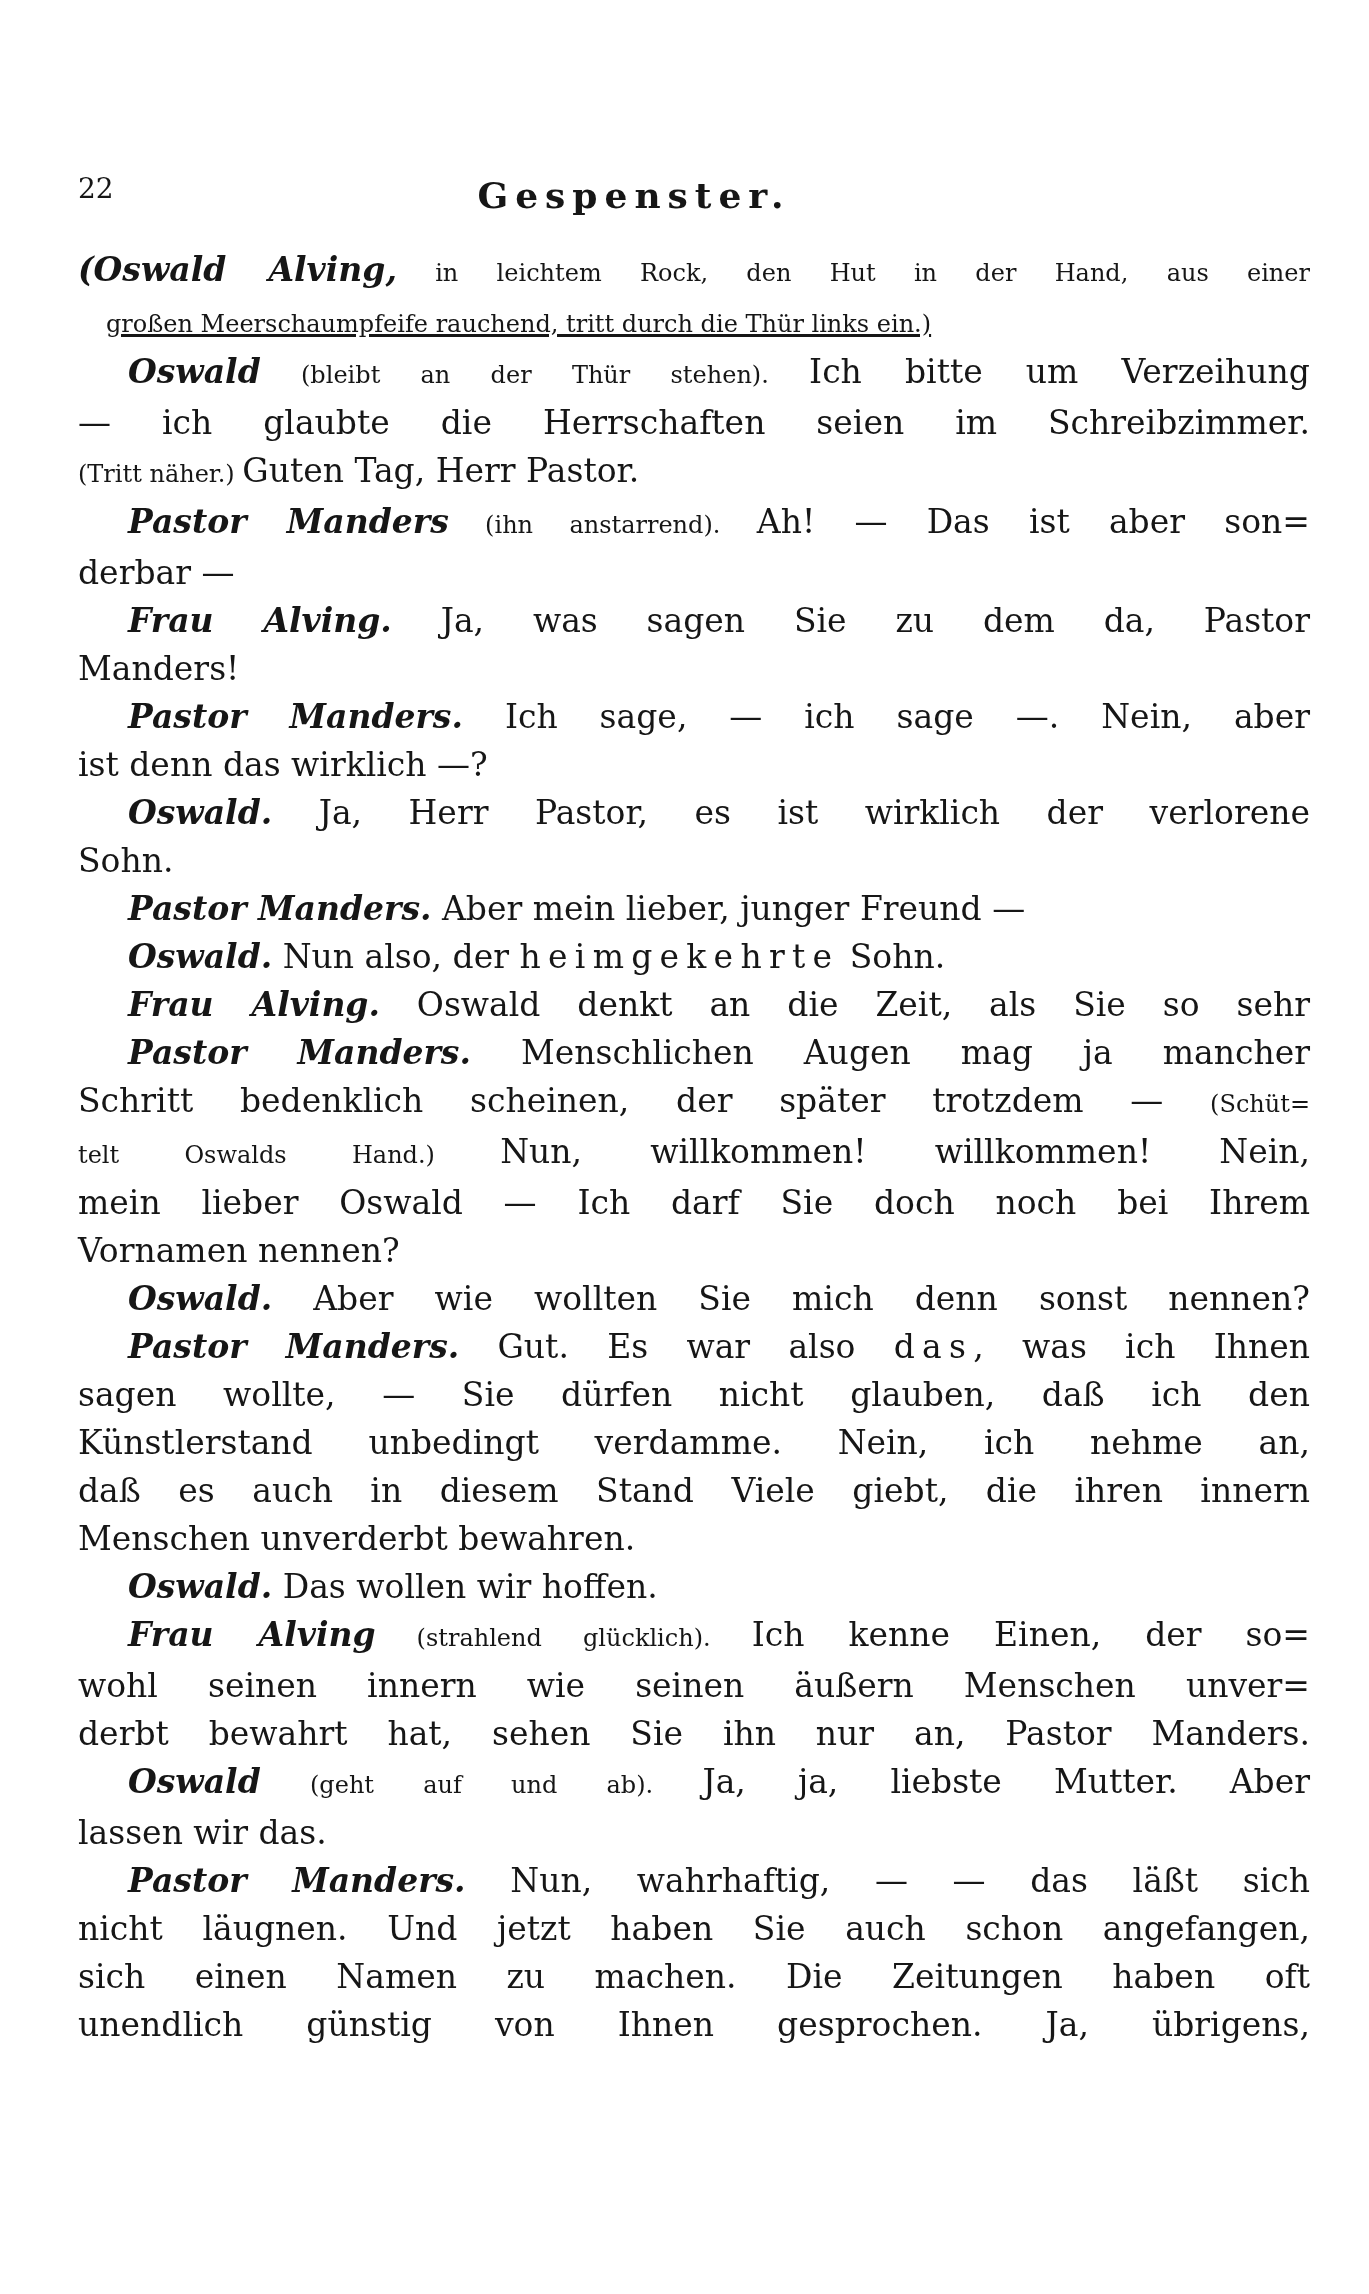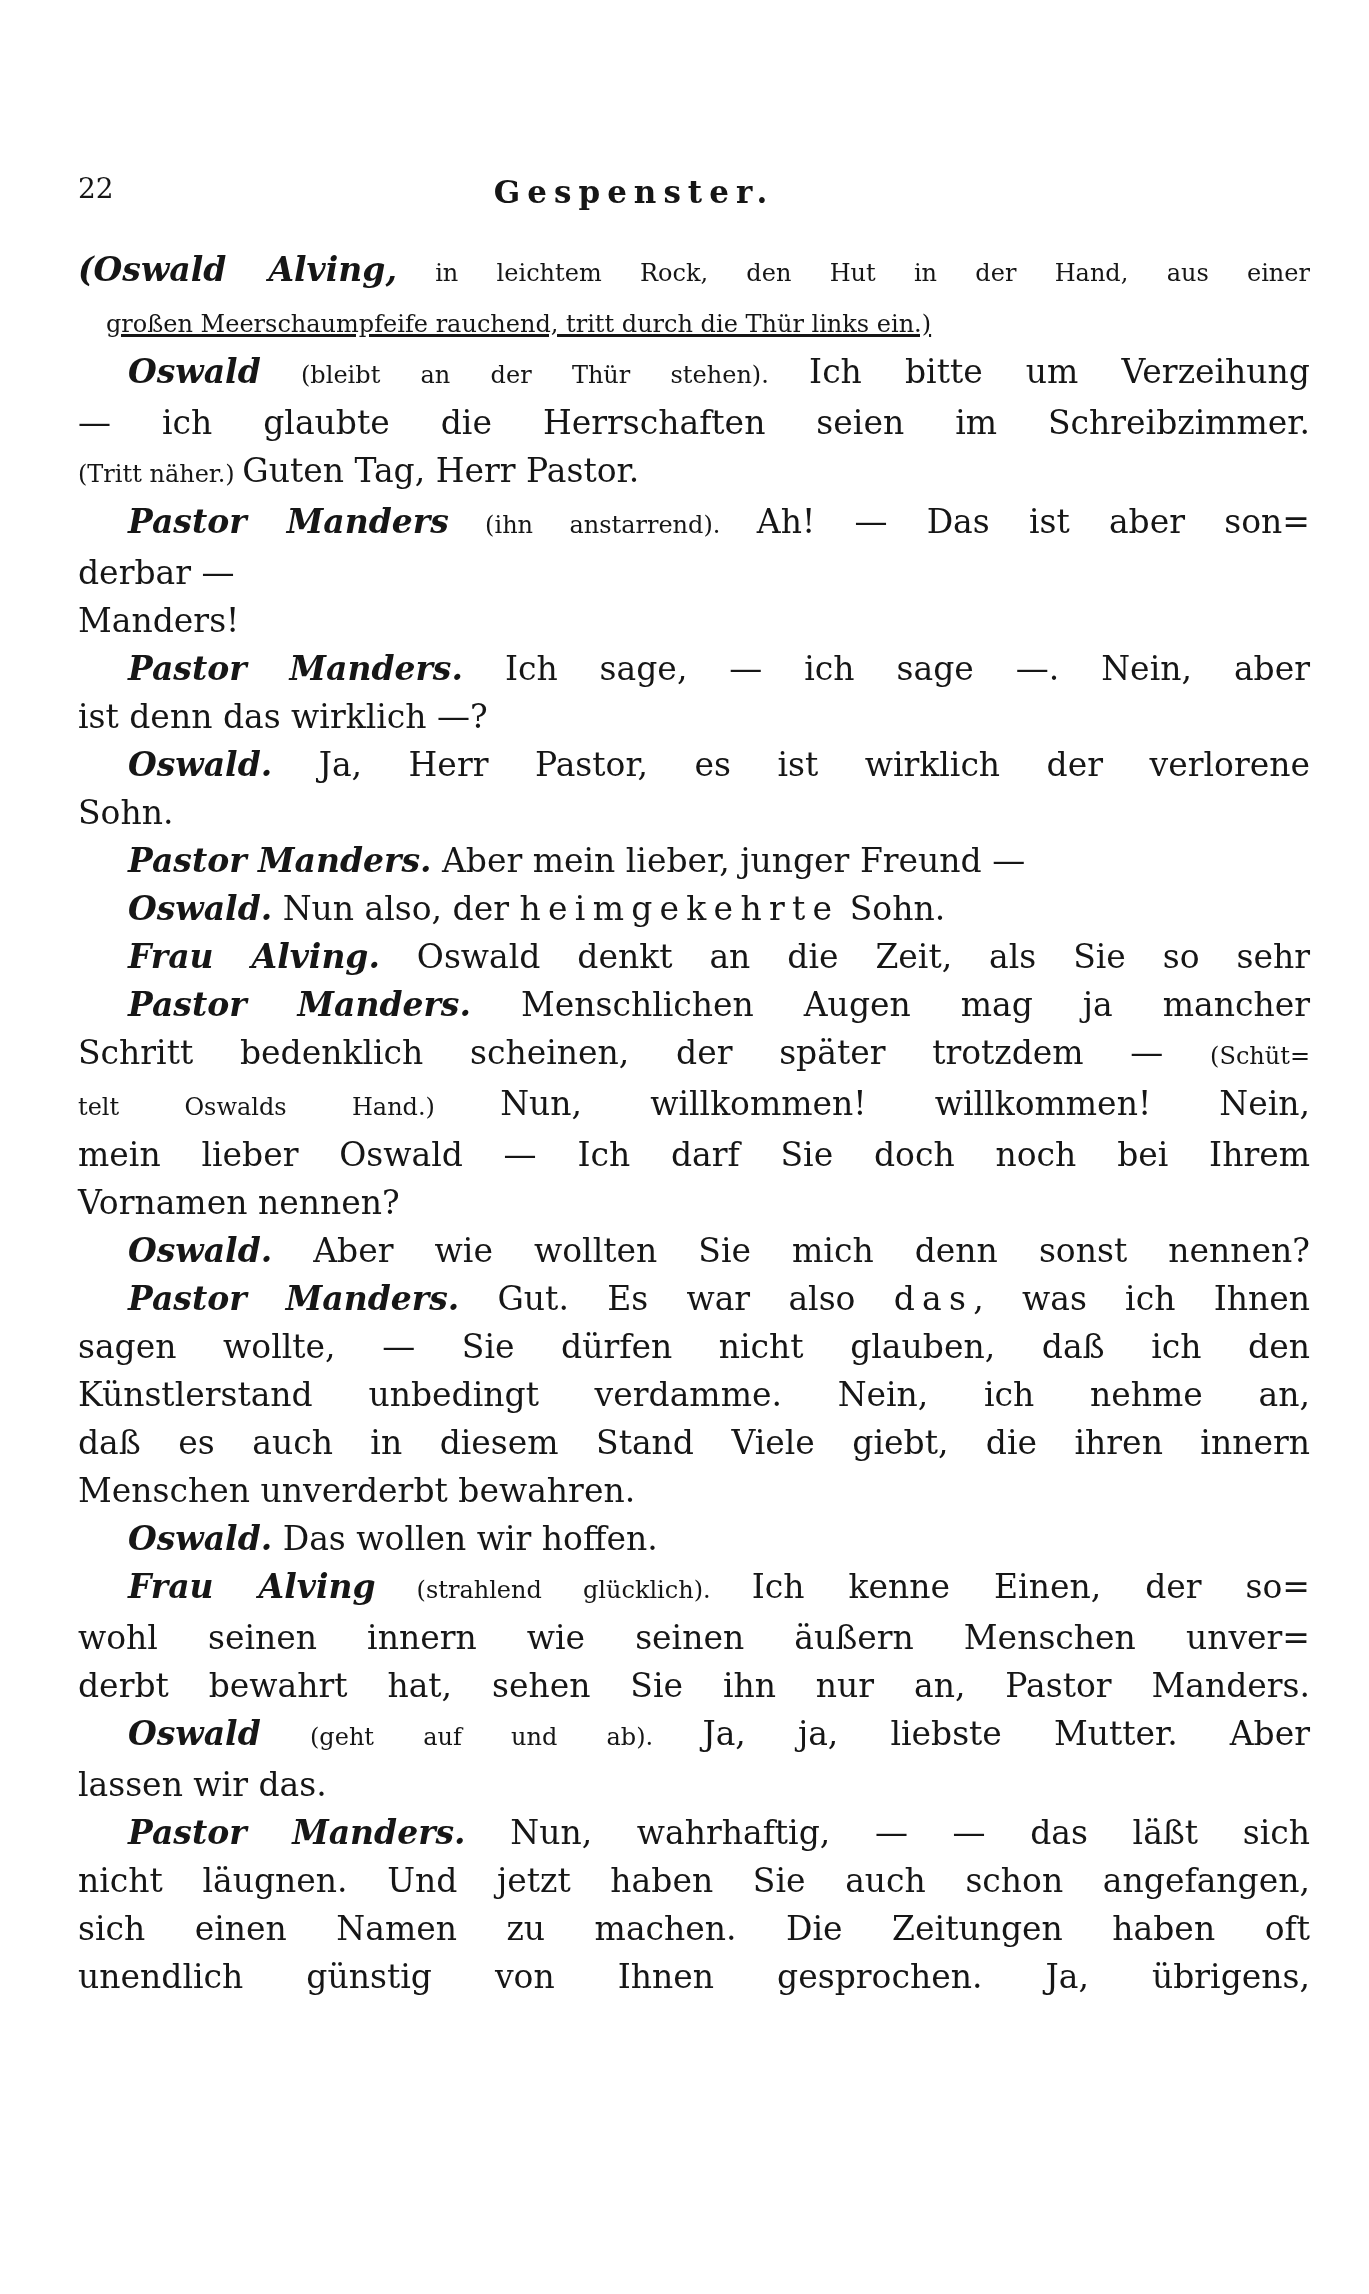--- a/index.html
+++ b/index.html
@@ -32,21 +32,21 @@
     left: 0;
     top: 0;
     font-size: 28px;
   }
   .running-title {
     position: absolute;
     left: 0;
     right: 120px;
     top: 2px;
     text-align: center;
-    font-size: 31px;
+    font-size: 36px;
     letter-spacing: 7px;
     font-weight: 600;
   }
   .text-block {
     position: absolute;
     top: 246px;
     left: 78px;
     width: 1232px;
   }
   .line {
@@ -81,20 +81,21 @@
     <span class="running-title">Gespenster.</span>
   </div>
   <div class="text-block">
       <div class="line indent-none full"><span class="seg-speaker">(Oswald Alving,</span><span class="seg-stage"> in leichtem Rock, den Hut in der Hand, aus einer</span></div>
       <div class="line indent-hang"><span class="seg-stage">großen Meerschaumpfeife rauchend, tritt durch die Thür links ein.)</span></div>
       <div class="line indent-para full"><span class="seg-speaker">Oswald</span><span class="seg-stage"> (bleibt an der Thür stehen). </span><span class="seg-text">Ich bitte um Verzeihung</span></div>
       <div class="line indent-none full"><span class="seg-text">— ich glaubte die Herrschaften seien im Schreibzimmer.</span></div>
       <div class="line indent-none"><span class="seg-stage">(Tritt näher.) </span><span class="seg-text">Guten Tag, Herr Pastor.</span></div>
       <div class="line indent-para full"><span class="seg-speaker">Pastor Manders</span><span class="seg-stage"> (ihn anstarrend). </span><span class="seg-text">Ah! — Das ist aber son=</span></div>
       <div class="line indent-none"><span class="seg-text">derbar —</span></div>
+      <div class="line indent-para full"><span class="seg-speaker">Frau Alving.</span><span class="seg-text"> Ja, was sagen Sie zu dem da, Pastor</span></div>
       <div class="line indent-none"><span class="seg-text">Manders!</span></div>
       <div class="line indent-para full"><span class="seg-speaker">Pastor Manders.</span><span class="seg-text"> Ich sage, — ich sage —.  Nein, aber</span></div>
       <div class="line indent-none"><span class="seg-text">ist denn das wirklich —?</span></div>
       <div class="line indent-para full"><span class="seg-speaker">Oswald.</span><span class="seg-text"> Ja, Herr Pastor, es ist wirklich der verlorene</span></div>
       <div class="line indent-none"><span class="seg-text">Sohn.</span></div>
       <div class="line indent-para"><span class="seg-speaker">Pastor Manders.</span><span class="seg-text"> Aber mein lieber, junger Freund —</span></div>
       <div class="line indent-para"><span class="seg-speaker">Oswald.</span><span class="seg-text"> Nun also, der </span><span class="seg-emph">heimgekehrte</span><span class="seg-text"> Sohn.</span></div>
       <div class="line indent-para full"><span class="seg-speaker">Frau Alving.</span><span class="seg-text"> Oswald denkt an die Zeit, als Sie so sehr</span></div>
       <div class="line indent-para full"><span class="seg-speaker">Pastor Manders.</span><span class="seg-text"> Menschlichen Augen mag ja mancher</span></div>
       <div class="line indent-none full"><span class="seg-text">Schritt bedenklich scheinen, der später trotzdem — </span><span class="seg-stage">(Schüt=</span></div>

